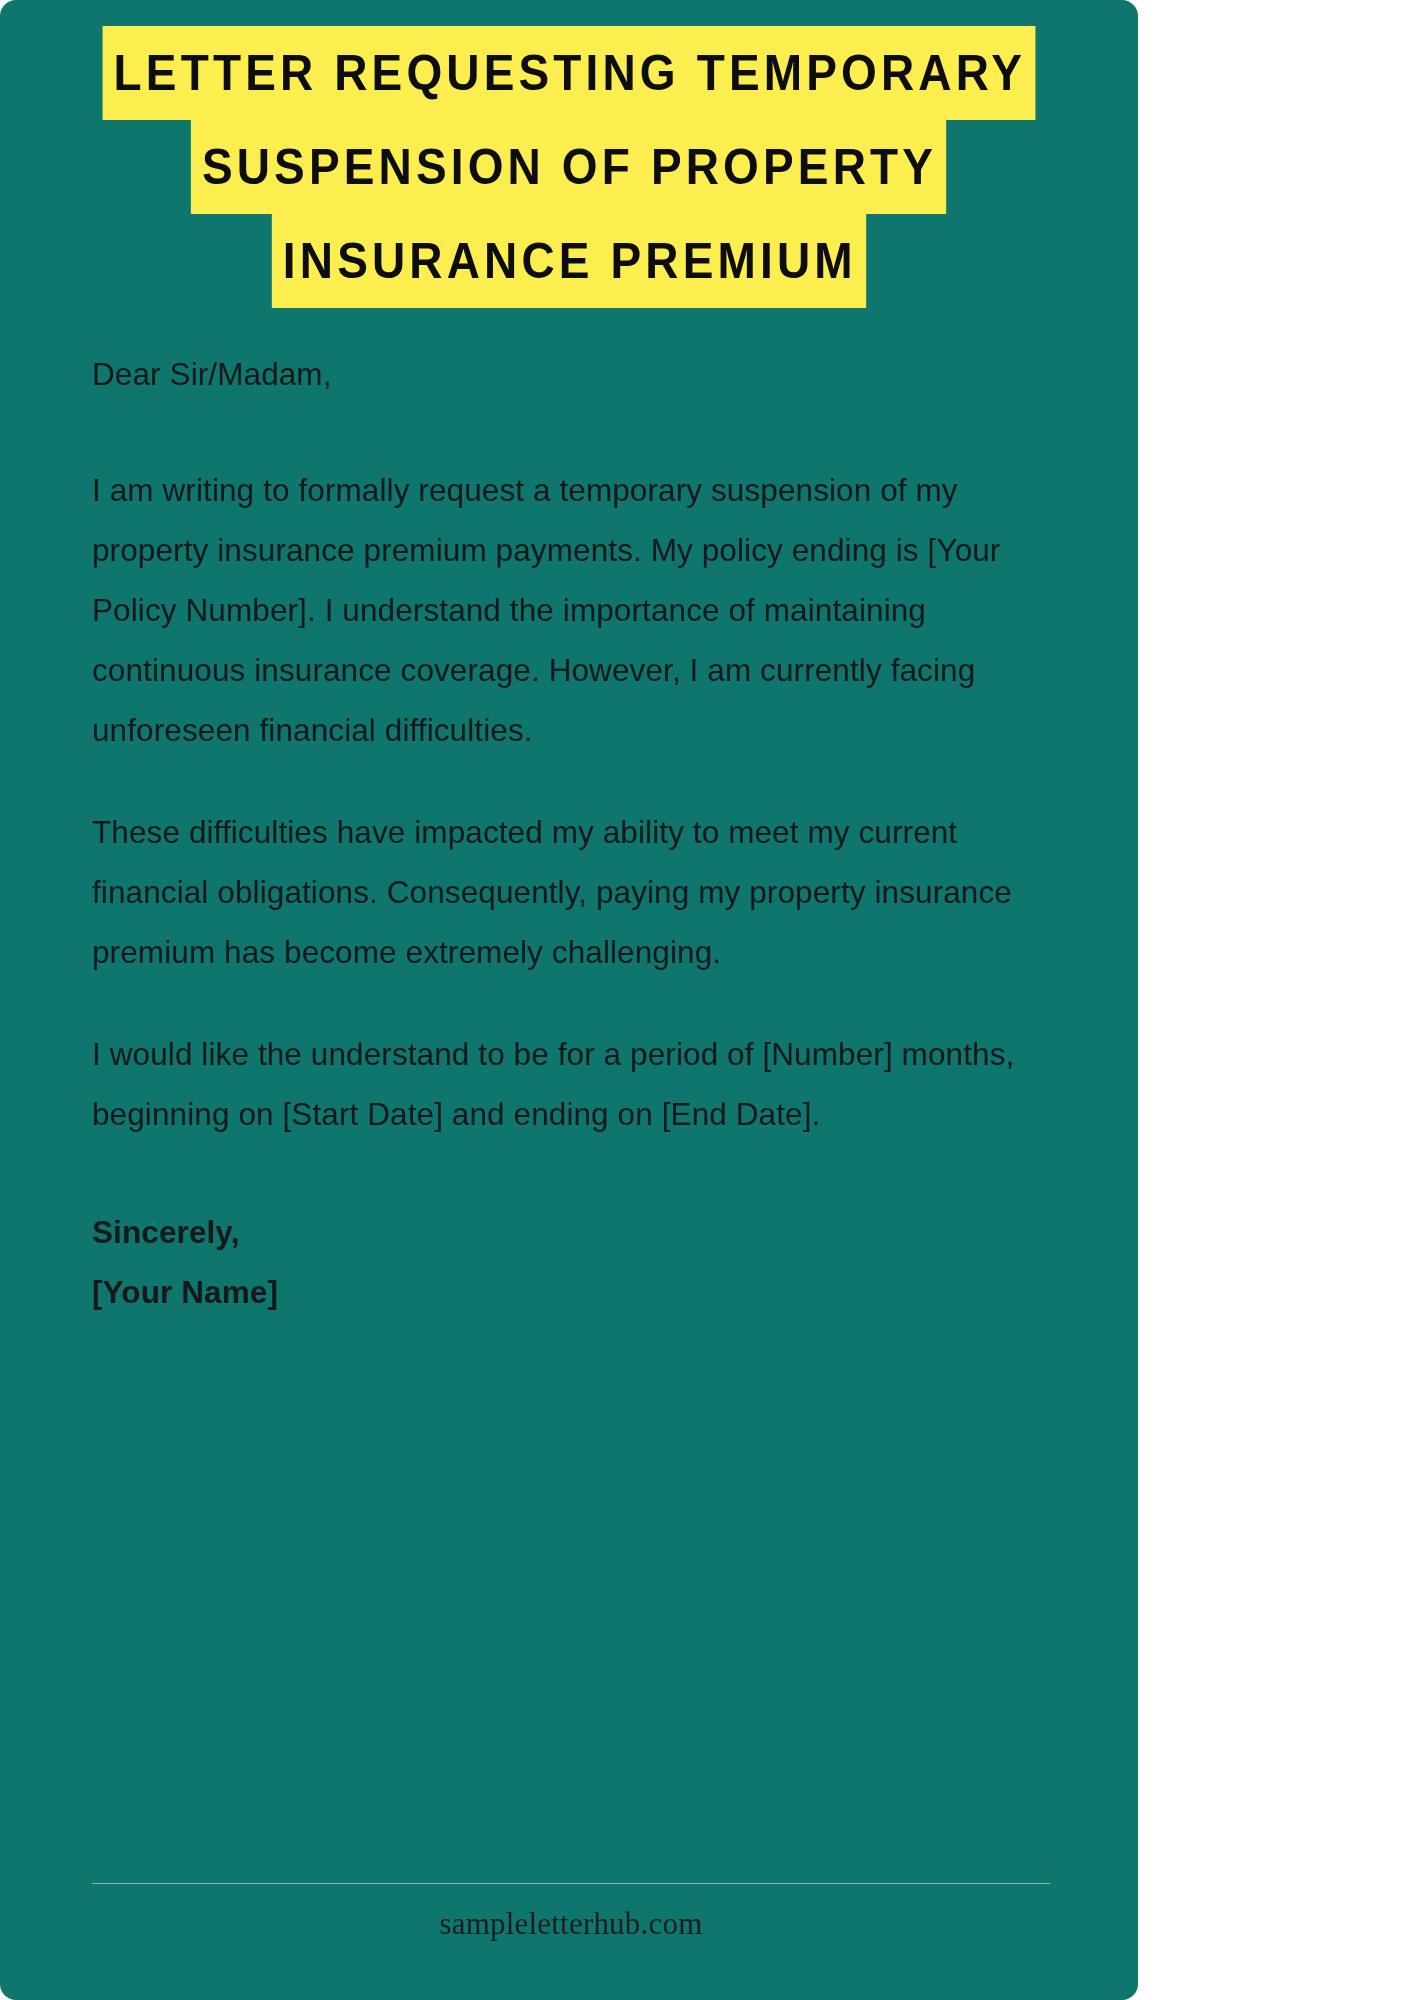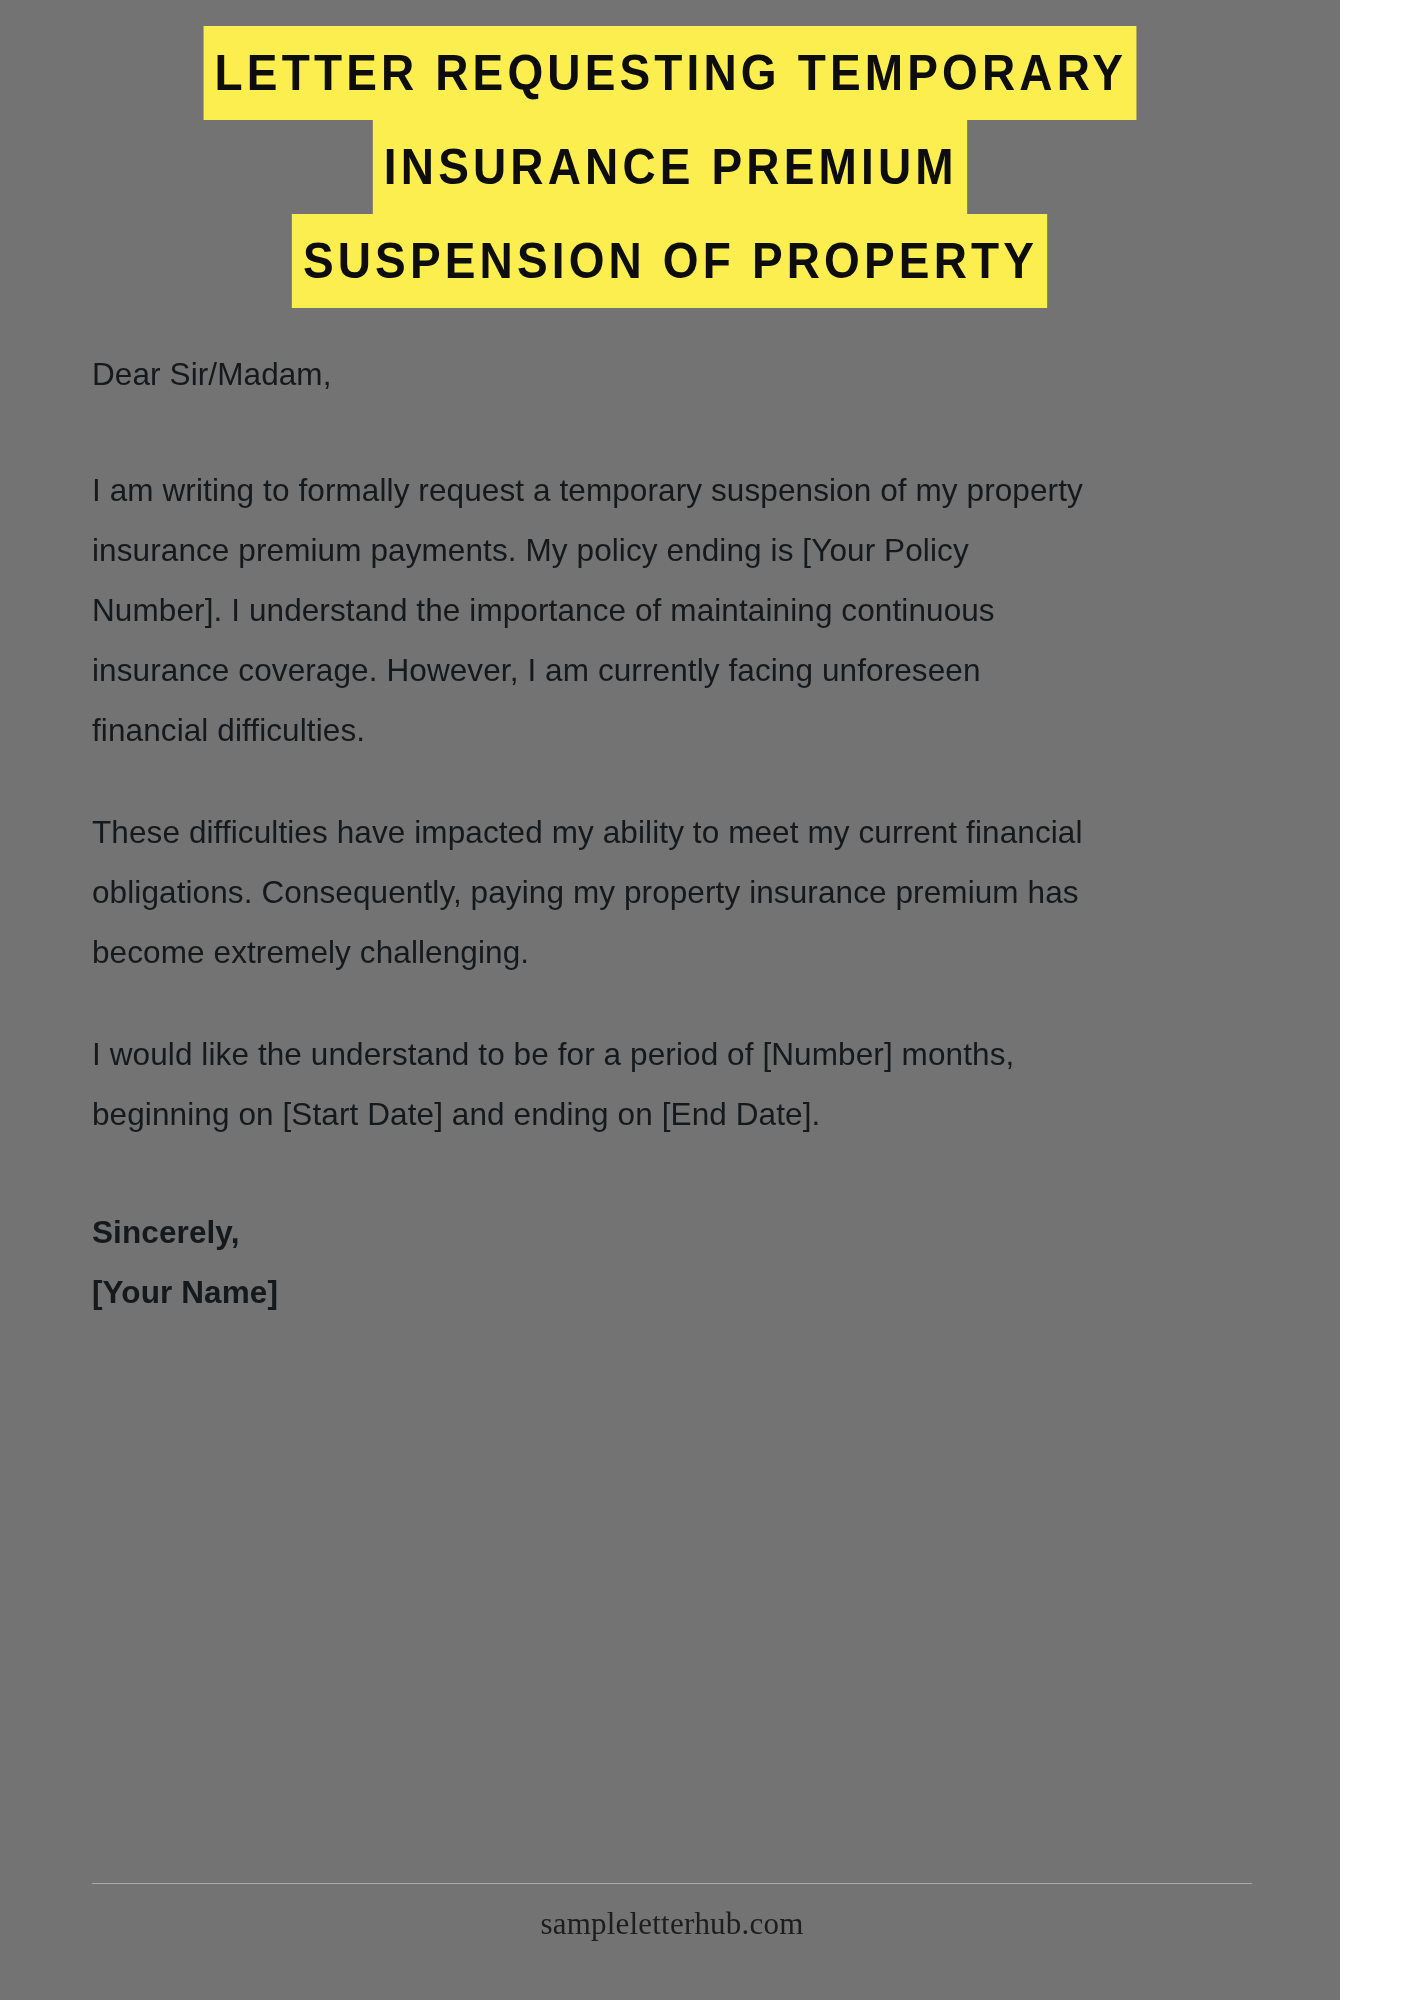--- a/index.html
+++ b/index.html
@@ -2,26 +2,27 @@
 <html><head>
 <meta charset="utf-8">
 <style>
   html, body {
     margin: 0;
     padding: 0;
     background: #ffffff;
   }
   .page {
     position: relative;
-    width: 1340px;
+    width: 1138px;
     height: 2000px;
-    background: #737373;
+    background: #0f766e;
     box-sizing: border-box;
     overflow: hidden;
     font-family: "Liberation Sans", sans-serif;
+    border-radius: 16px;
   }
 
   
   .title-block {
     padding: 26px 60px 0 60px;
     text-align: center;
   }
   .title-line-wrap {
     display: block;
     line-height: 0;
@@ -97,24 +98,24 @@
 </head>
 <body>
 
 <div class="page">
 
   <div class="title-block">
     <div class="title-line-wrap">
       <span class="title-line">LETTER REQUESTING TEMPORARY</span>
     </div>
     <div class="title-line-wrap">
-      <span class="title-line">INSURANCE PREMIUM</span>
+      <span class="title-line">SUSPENSION OF PROPERTY</span>
     </div>
     <div class="title-line-wrap">
-      <span class="title-line">SUSPENSION OF PROPERTY</span>
+      <span class="title-line">INSURANCE PREMIUM</span>
     </div>
   </div>
 
   <div class="letter-body">
 
     <p class="para salutation">Dear Sir/Madam,</p>
 
     <p class="para">I am writing to formally request a temporary suspension of my property insurance premium payments. My policy ending is [Your Policy Number]. I understand the importance of maintaining continuous insurance coverage. However, I am currently facing unforeseen financial difficulties.</p>
 
     <p class="para">These difficulties have impacted my ability to meet my current financial obligations. Consequently, paying my property insurance premium has become extremely challenging.</p>

